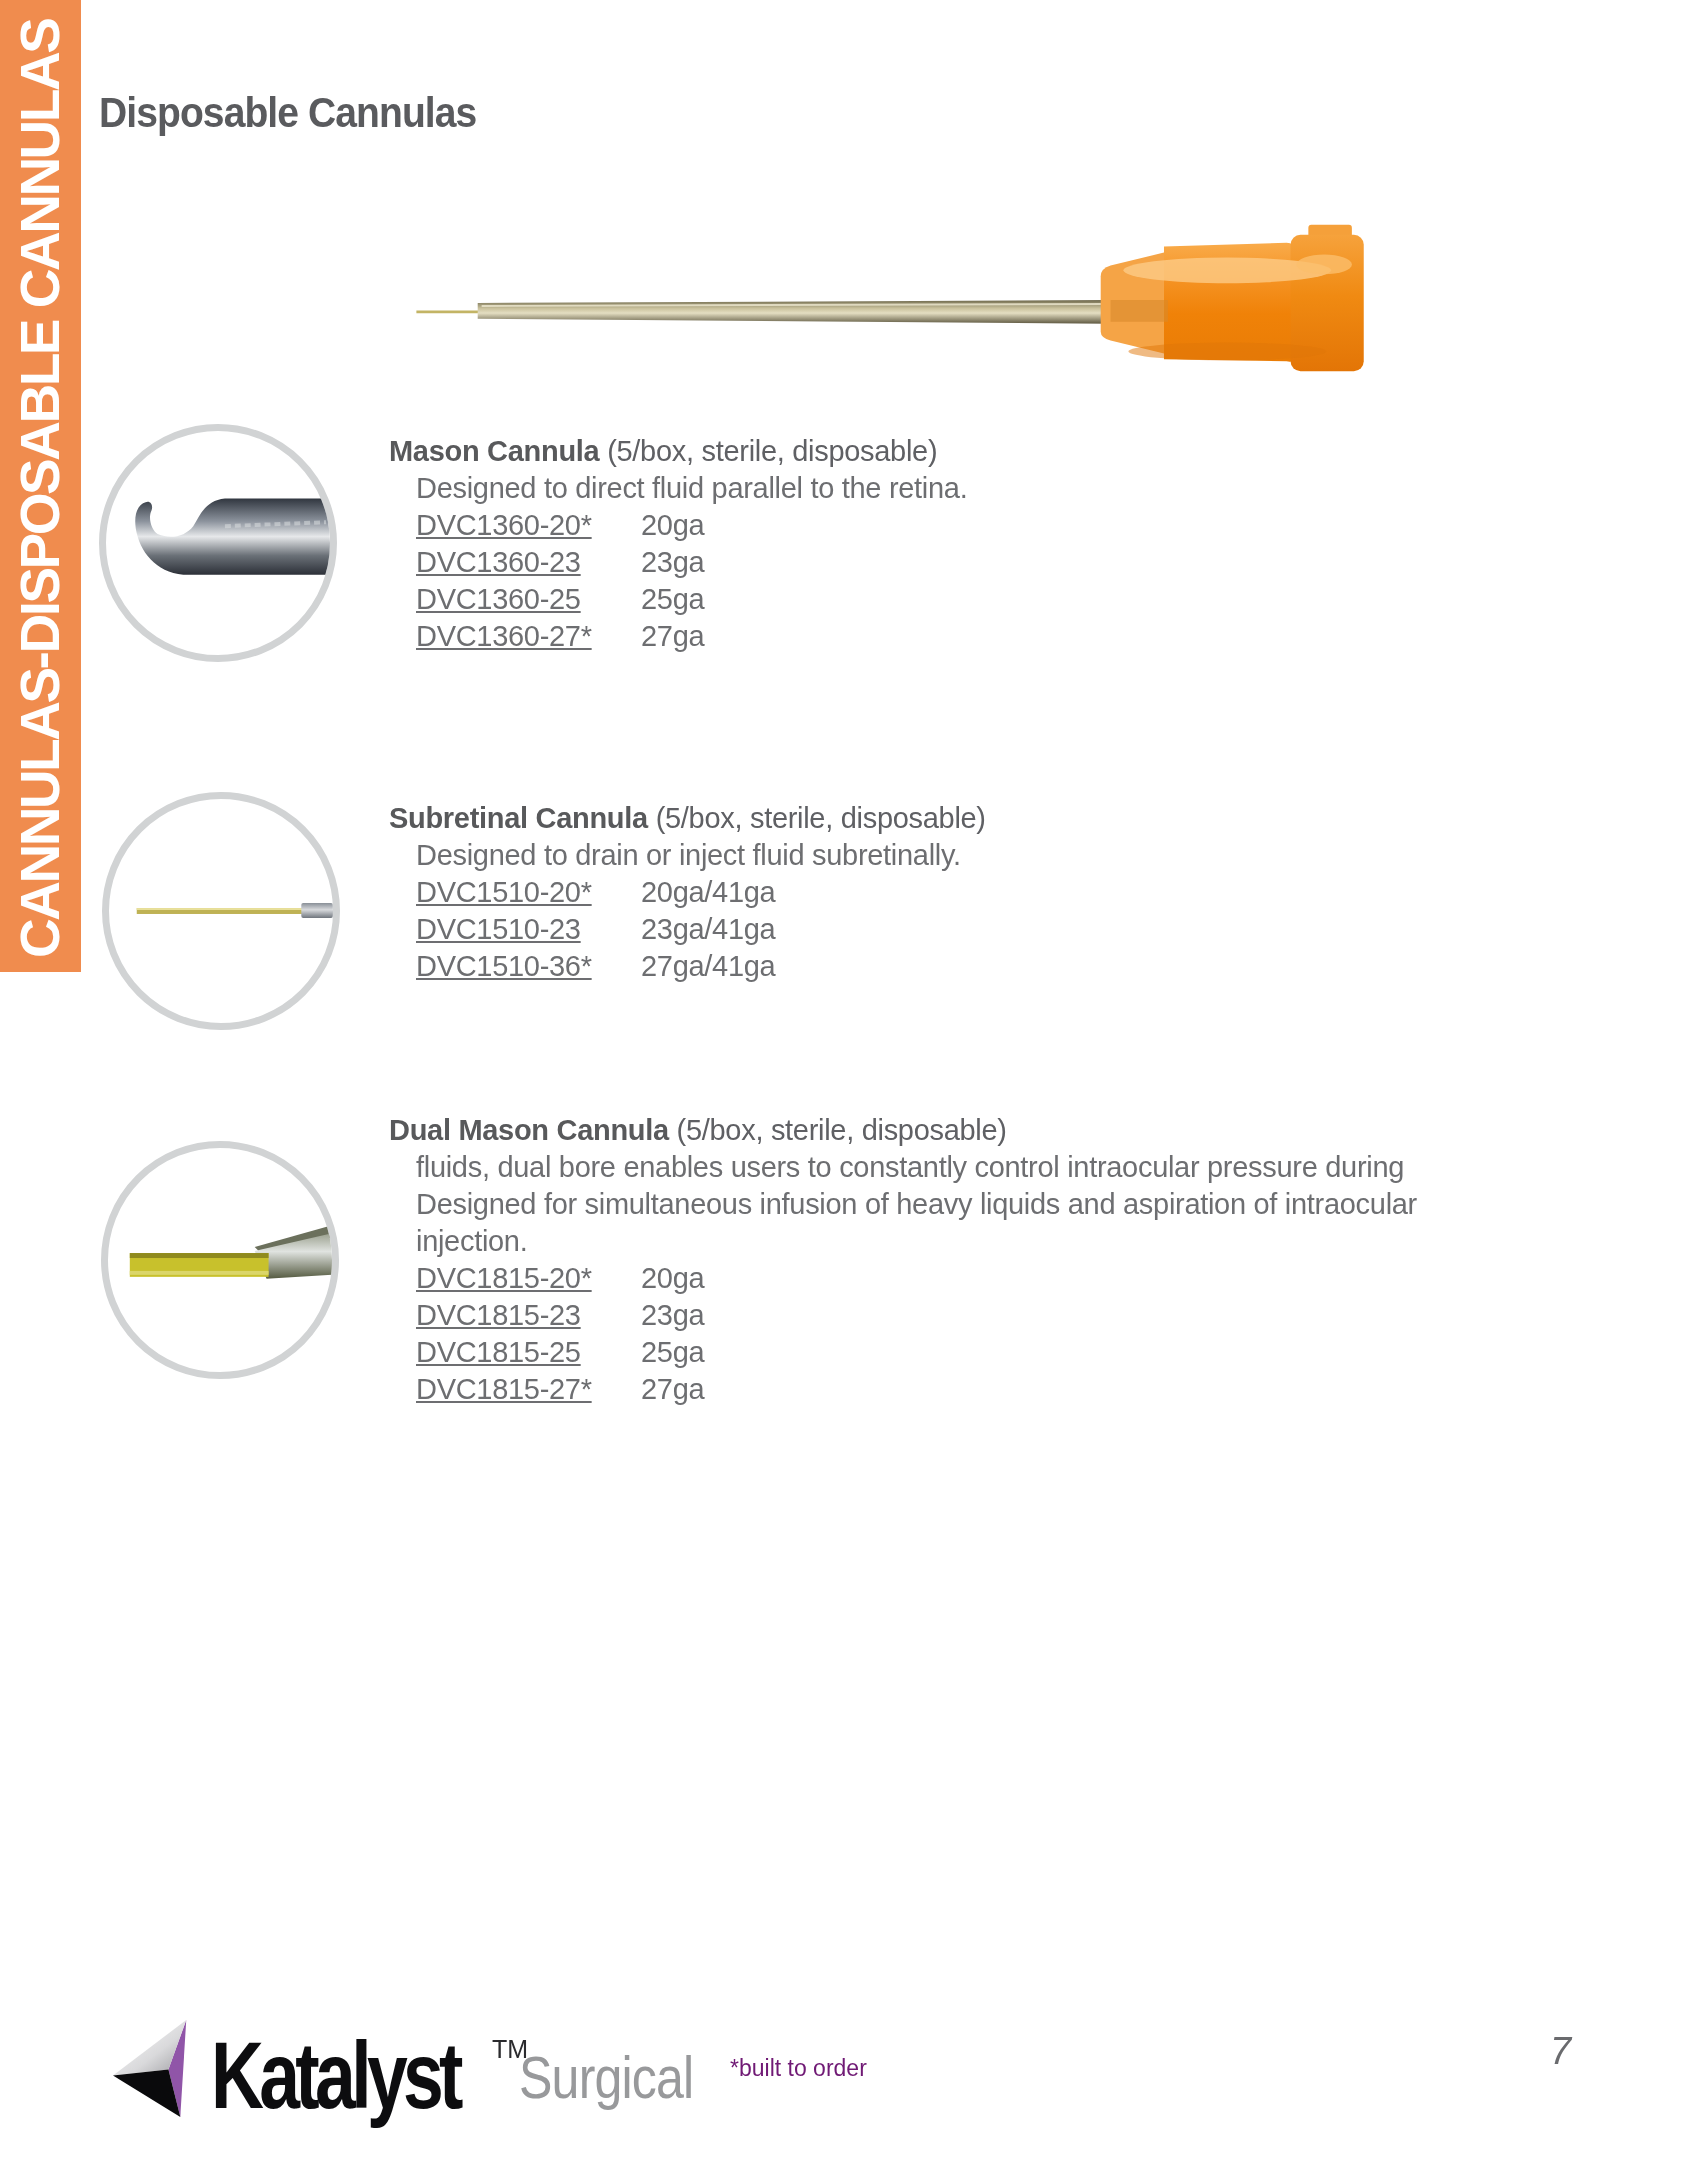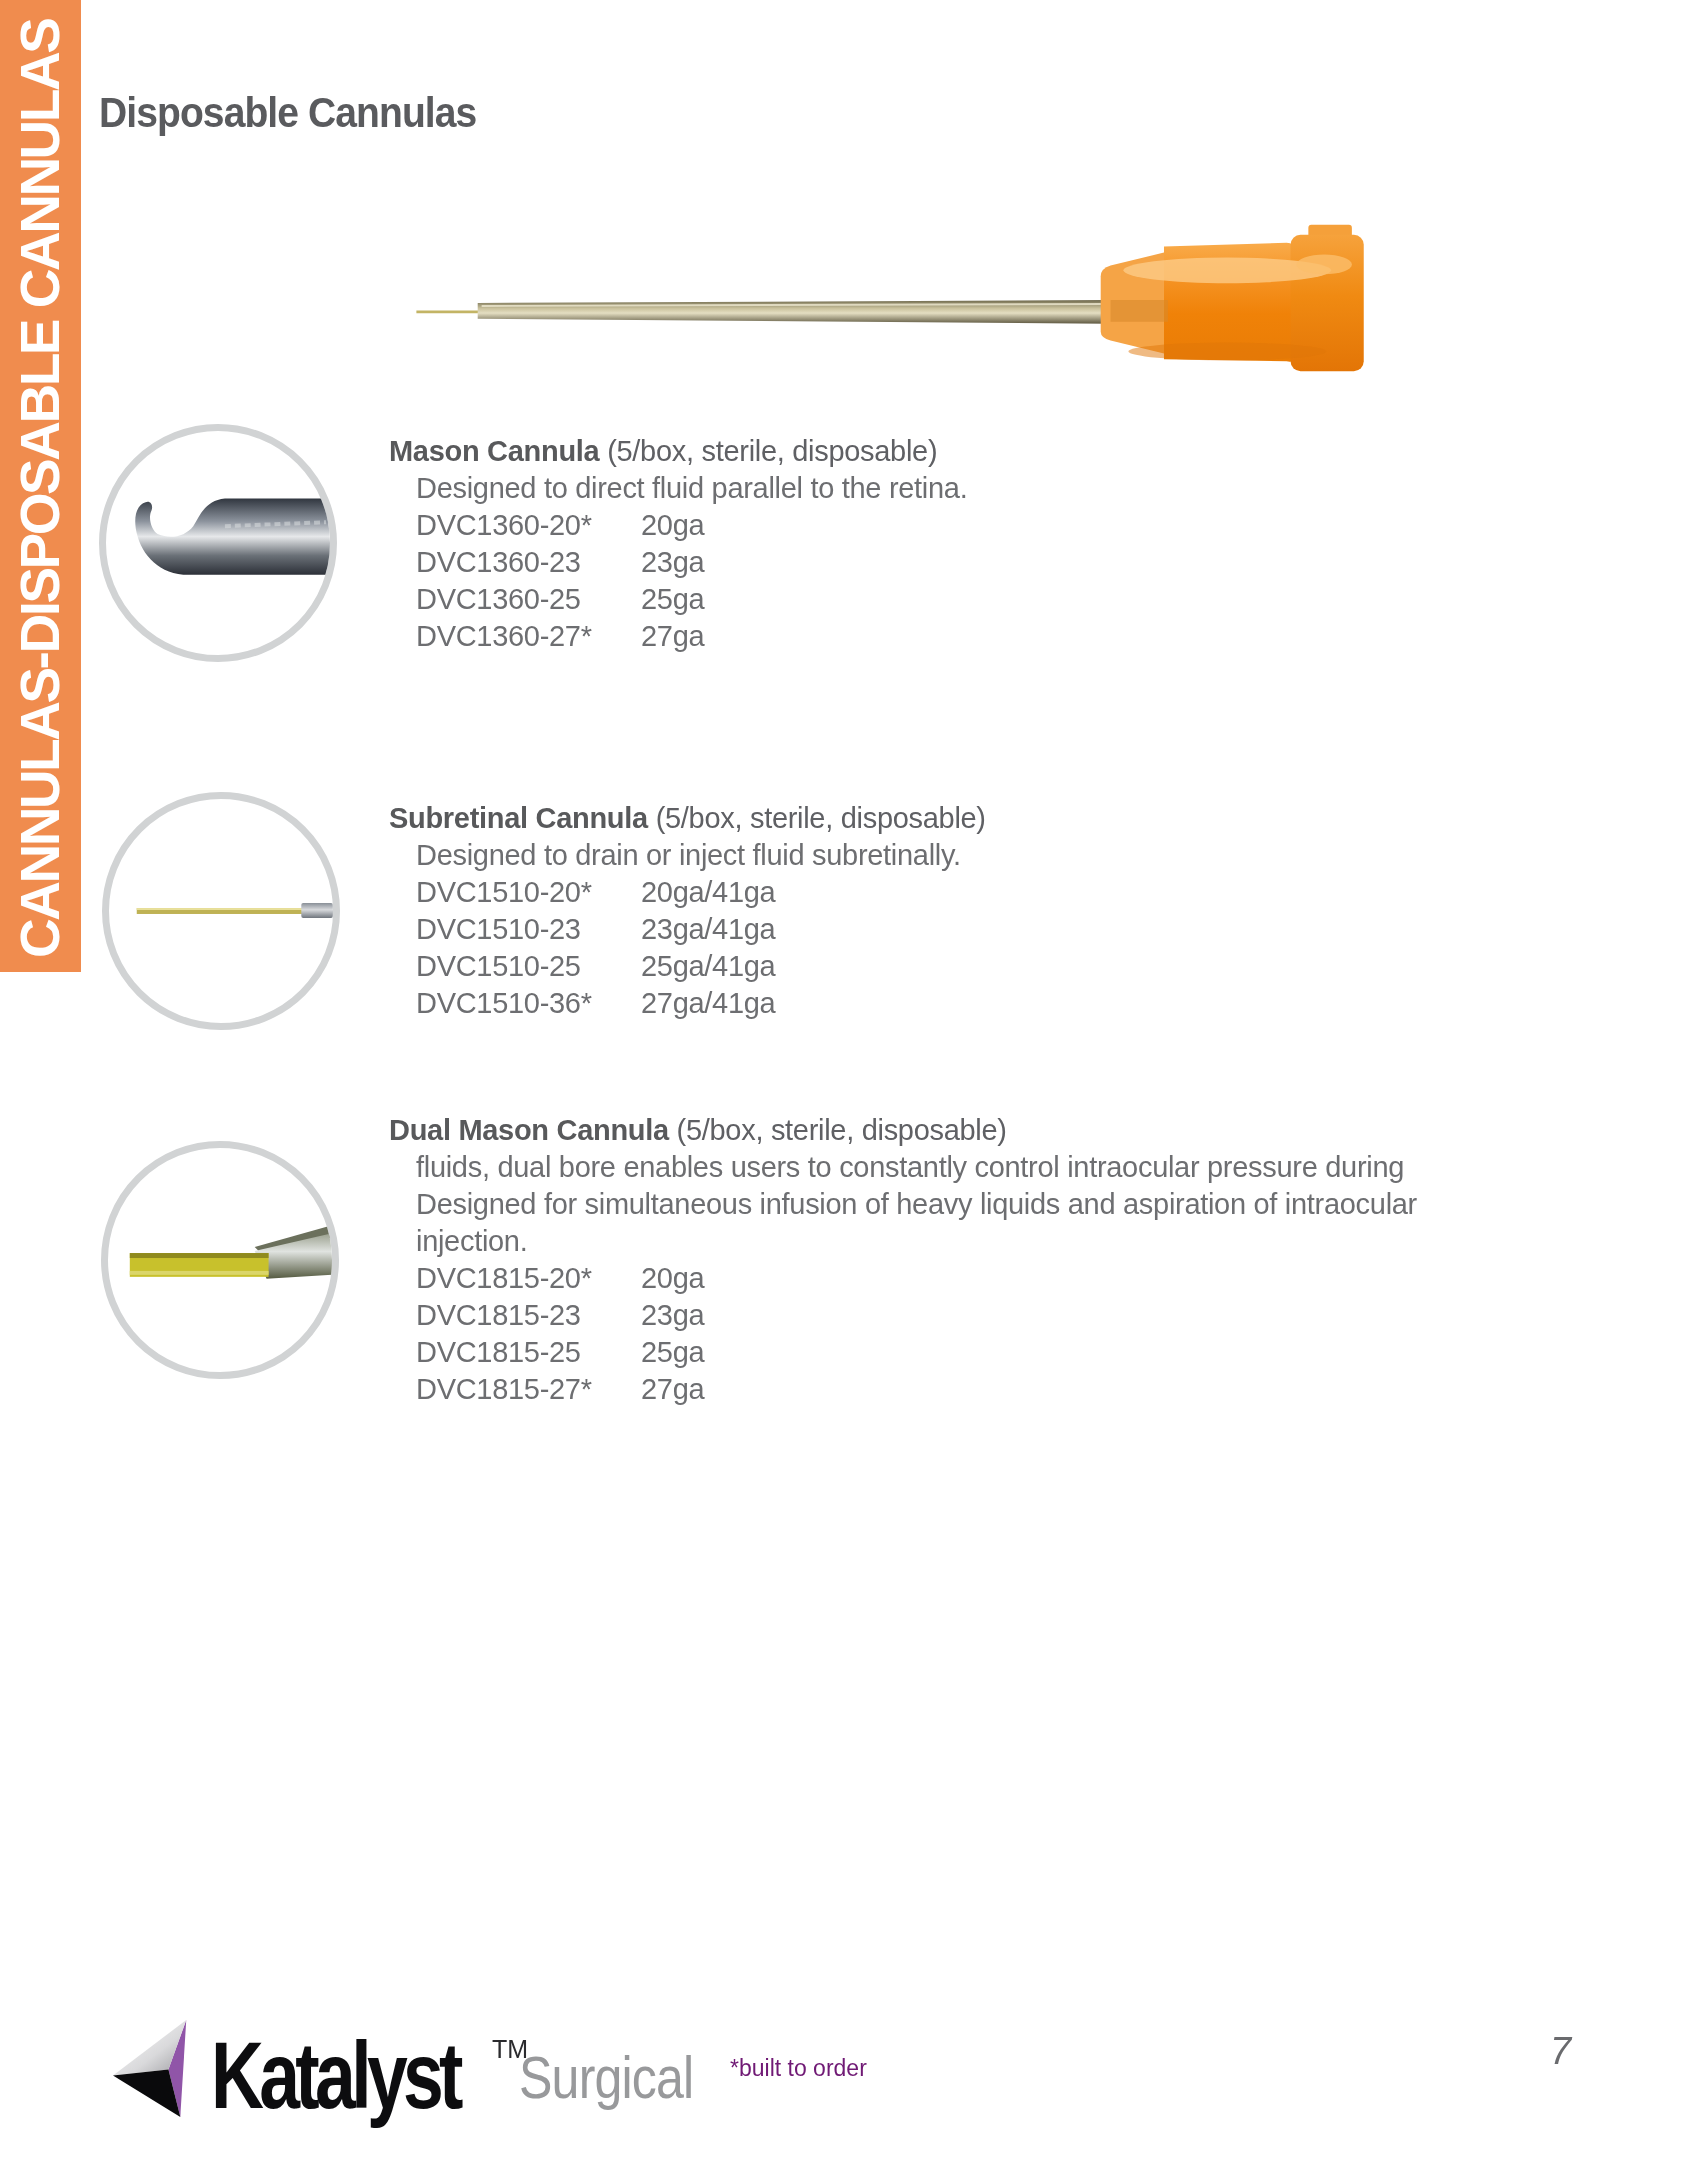--- a/index.html
+++ b/index.html
@@ -23,21 +23,21 @@
   .c2{left:102px;top:792px;}
   .c3{left:101px;top:1141px;}
   
   .section{position:absolute;left:389px;width:1099px;color:#6D6E71;font-size:29px;line-height:37px;
         letter-spacing:-0.3px;}
   .s1{top:433px;} .s2{top:800px;} .s3{top:1112px;}
   .head{color:#5F6064;}
   .head .bold{font-weight:700;color:#58595B;}
   .desc,.row{margin-left:27px;}
   .row{display:flex;}
-  .code{width:225px;flex:0 0 225px;}
+  .code{width:225px;flex:0 0 225px;text-decoration:underline;}
   
   .logo{position:absolute;left:111px;top:2016px;}
   .brand-name{position:absolute;left:211px;top:2026px;font-size:94px;line-height:99px;font-weight:700;
         color:#0D0D0F;letter-spacing:-6px;transform:scaleX(.78);transform-origin:left;white-space:nowrap;}
   .brand-tm{position:absolute;left:492px;top:2035px;font-size:25px;font-weight:400;color:#2B2B2E;letter-spacing:0;}
   .brand-suffix{position:absolute;left:519px;top:2047px;font-size:59px;line-height:63px;font-weight:400;
         color:#98999B;letter-spacing:-1px;transform:scaleX(.85);transform-origin:left;white-space:nowrap;}
   .footnote{position:absolute;left:730px;top:2055px;font-size:23px;color:#701a75;}
   .pagenum{position:absolute;left:1550px;top:2030px;font-size:38px;font-style:italic;color:#6A6B6E;}
 </style>
@@ -161,24 +161,20 @@
     <div class="desc">Designed to drain or inject fluid subretinally.</div>
     <div class="row">
         <span class="code">DVC1510-20*</span>
         <span>20ga/41ga</span>
       </div>
     <div class="row">
         <span class="code">DVC1510-23</span>
         <span>23ga/41ga</span>
       </div>
     <div class="row">
-        <span class="code">DVC1510-25</span>
-        <span>25ga/41ga</span>
-      </div>
-    <div class="row">
         <span class="code">DVC1510-36*</span>
         <span>27ga/41ga</span>
       </div>
   </div>
 
   <div class="section s3">
     <div class="head"><span class="bold">Dual Mason Cannula</span> <span>(5/box, sterile, disposable)</span></div>
     <div class="desc">fluids, dual bore enables users to constantly control intraocular pressure during</div>
     <div class="desc">Designed for simultaneous infusion of heavy liquids and aspiration of intraocular</div>
     <div class="desc">injection.</div>

